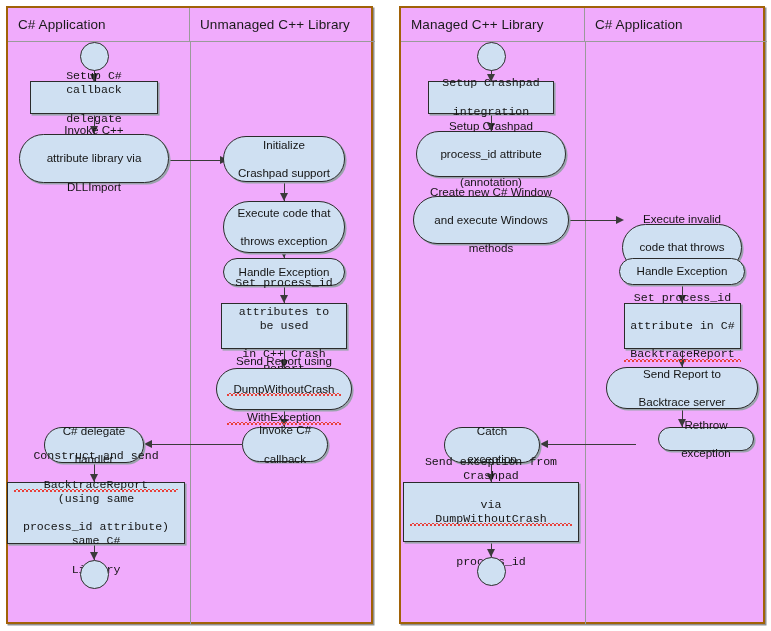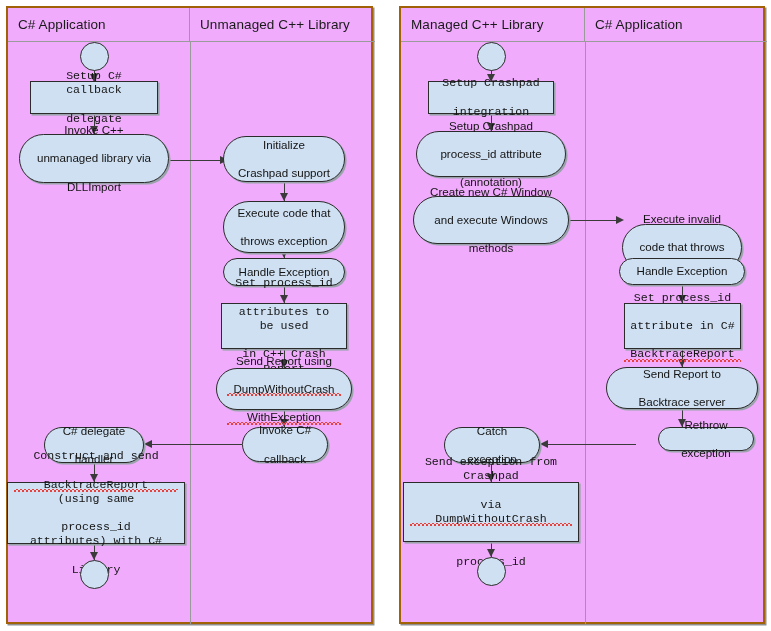--- a/index.html
+++ b/index.html
@@ -144,21 +144,21 @@
   <div class="node rect" style="left:30px;top:81px;width:128px;height:33px;">
     <span>
       <span>Setup C# callback</span><br>
       <span>delegate</span>
     </span>
   </div>
 
   <div class="node rounded" style="left:19px;top:134px;width:150px;height:49px;">
     <span>
       <span>Invoke C++</span><br>
-      <span>unmanaged library via</span><br>
+      <span>attribute library via</span><br>
       <span>DLLImport</span>
     </span>
   </div>
 
   <div class="node rounded" style="left:223px;top:136px;width:122px;height:46px;">
     <span>
       <span>Initialize</span><br>
       <span>Crashpad support</span>
     </span>
   </div>
@@ -201,21 +201,21 @@
     <span>
       <span>C# delegate</span><br>
       <span>handler</span>
     </span>
   </div>
 
   <div class="node rect" style="left:7px;top:482px;width:178px;height:62px;">
     <span>
       <span>Construct and send</span><br>
       <span class="sq">BacktraceReport</span><span> (using same</span><br>
-      <span>process_id attributes) with C#</span><br>
+      <span>process_id attribute) same C#</span><br>
       <span>Library</span>
     </span>
   </div>
 
   <div class="circle" style="left:80px;top:560px;"></div>
 
   <div class="panel" style="left:399px;top:6px;width:366px;height:618px;">
 
     <div class="lane-head" style="left:0;width:184px;border-right:1px solid #9a9a9a;align-items:center;">
       <span>Managed C++ Library</span>

